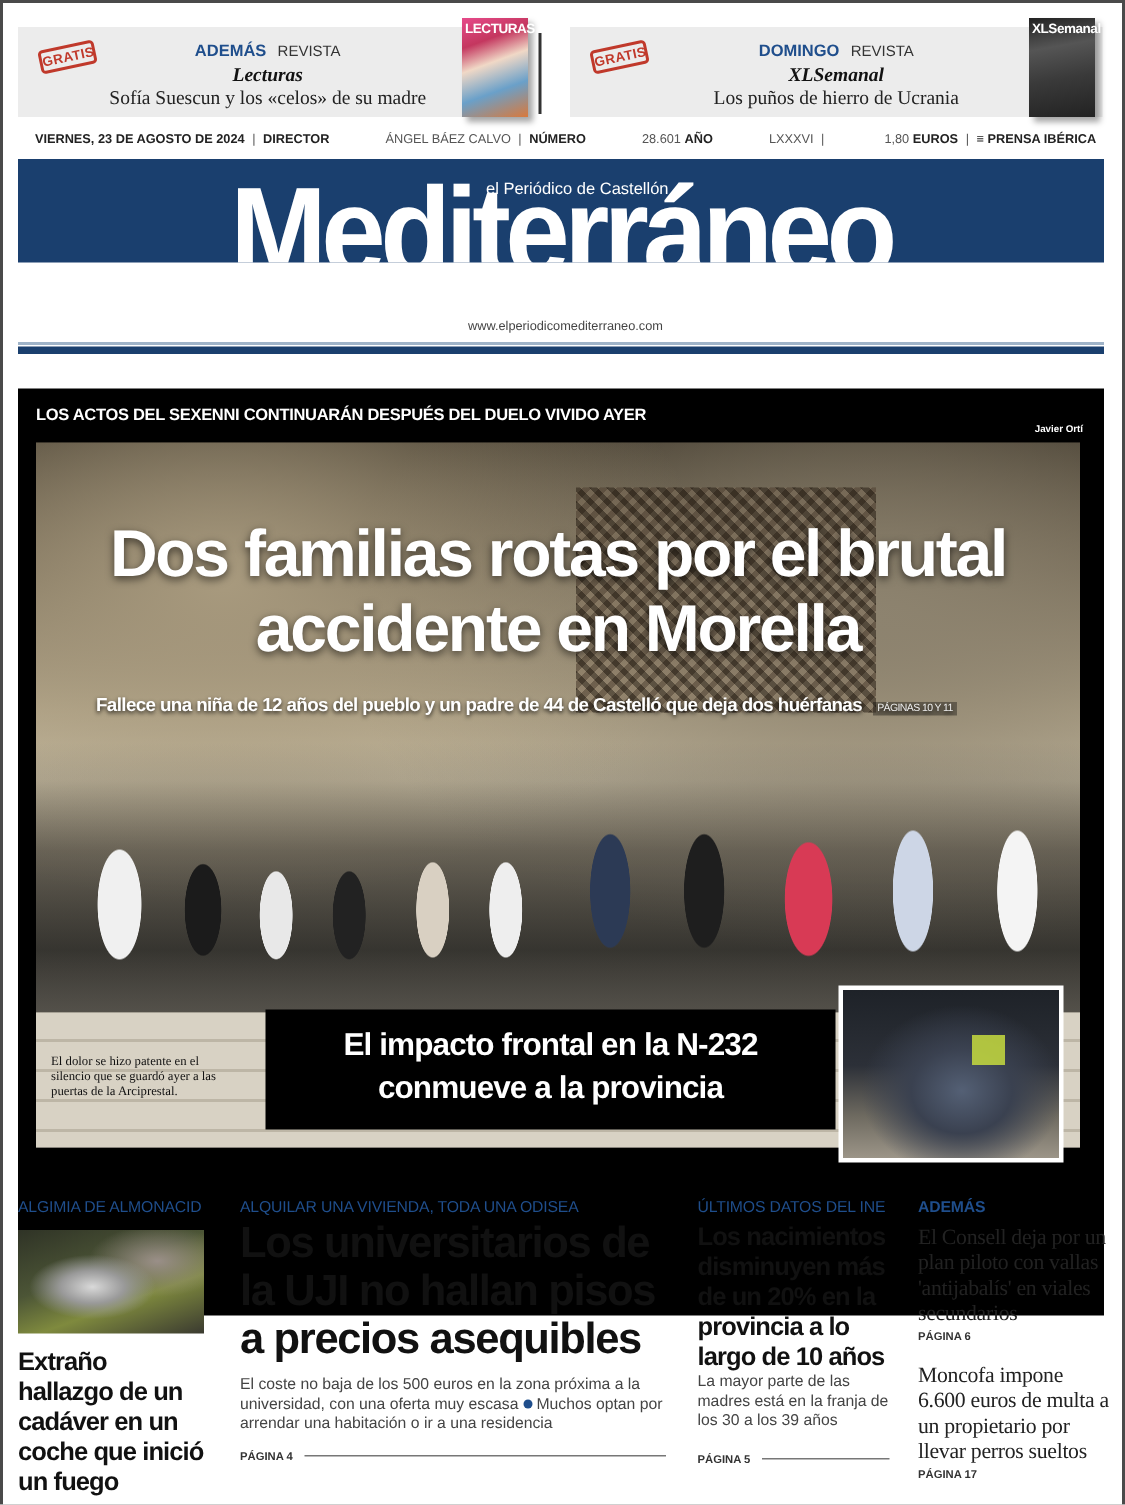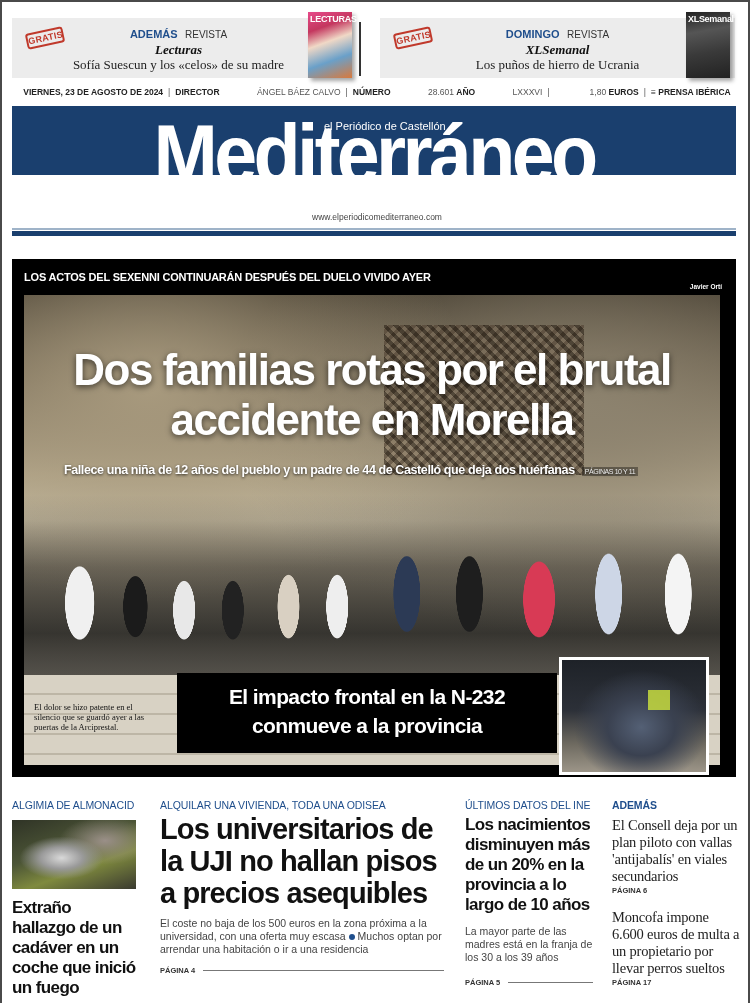--- a/index.html
+++ b/index.html
@@ -31,21 +31,21 @@
 
   
   .masthead { position: absolute; left: 10px; top: 104px; width: 724px; height: 69px; background: #1a3f6e; overflow: hidden; }
   .mast-title { position: absolute; left: 0; right: 0; top: 0; text-align: center; font-family: "Liberation Sans", sans-serif; font-weight: bold; color: #fff; font-size: 84px; line-height: 96px; letter-spacing: -4px; transform: scaleX(0.92); }
   .mast-sub { position: absolute; left: 312px; top: 14px; font-size: 11px; color: #fff; }
   .url { position: absolute; top: 210px; left: 0; width: 750px; text-align: center; font-size: 8.5px; color: #444; }
   .rule-thin { position: absolute; left: 10px; top: 226px; width: 724px; height: 2px; background: #9fb3c8; }
   .rule-thick { position: absolute; left: 10px; top: 229px; width: 724px; height: 5px; background: #1a3f6e; }
 
   
-  .lead { position: absolute; left: 10px; top: 257px; width: 724px; height: 518px; background: #000; }
+  .lead { position: absolute; left: 10px; top: 257px; width: 724px; height: 618px; background: #000; }
   .kicker { position: absolute; left: 12px; top: 12px; font-size: 11px; font-weight: bold; color: #fff; letter-spacing: -0.2px; }
   .credit { position: absolute; right: 14px; top: 24px; font-size: 6.5px; font-weight: bold; color: #fff; }
   .photo { position: absolute; left: 12px; top: 36px; width: 696px; height: 470px; overflow: hidden;
     background:
       radial-gradient(ellipse at 18% 20%, #a89a7e 0%, transparent 40%),
       radial-gradient(ellipse at 80% 25%, #8d836f 0%, transparent 45%),
       linear-gradient(180deg, #3b3428 0%, #6e6350 18%, #b5a88c 38%, #c9bfa6 48%, #8e8572 58%, #4c4940 72%, #bfb6a4 86%, #d8d2c4 100%); }
   .lattice { position: absolute; left: 360px; top: 30px; width: 200px; height: 150px; background: repeating-linear-gradient(45deg, rgba(40,30,20,0.55) 0 4px, rgba(120,100,80,0.35) 4px 8px), repeating-linear-gradient(-45deg, rgba(40,30,20,0.45) 0 4px, transparent 4px 8px); }
   .crowd { position: absolute; left: 0; right: 0; top: 200px; height: 180px;
     background:
@@ -85,21 +85,21 @@
   .c1 .thumb { margin-top: 9px; width: 124px; height: 69px; background: radial-gradient(ellipse at 40% 55%, #d9d9d9 0%, #9a9a9a 20%, transparent 40%), radial-gradient(ellipse at 75% 30%, #9a8f88 0%, transparent 35%), linear-gradient(160deg, #2f3326 0%, #4c5536 40%, #7f8a3e 65%, #3a3a30 100%); }
   .c1 .col-head { font-size: 17px; line-height: 20px; margin-top: 9px; }
 
   .c2 { left: 158px; width: 284px; }
   .c2 .col-head { font-size: 29px; line-height: 32px; margin-top: 2px; letter-spacing: -0.9px; }
   .c2 .col-dek { margin-top: 8px; }
   .c2 .page-ref { margin-top: 10px; }
 
   .c3 { left: 463px; width: 128px; }
   .c3 .col-head { font-size: 17px; line-height: 20px; margin-top: 4px; }
-  .c3 .col-dek { margin-top: 10px; }
+  .c3 .col-dek { }
   .c3 .page-ref { margin-top: 14px; justify-content: space-between; }
 
   .c4 { left: 610px; width: 128px; }
   .c4 .story { font-family: "Liberation Serif", serif; font-size: 14.5px; line-height: 17px; color: #222; margin-top: 6px; letter-spacing: -0.2px; }
   .c4 .story + .page-ref { margin-top: 1px; }
   .c4 .story.second { margin-top: 14px; }
 </style>
 </head>
 <body>
 

